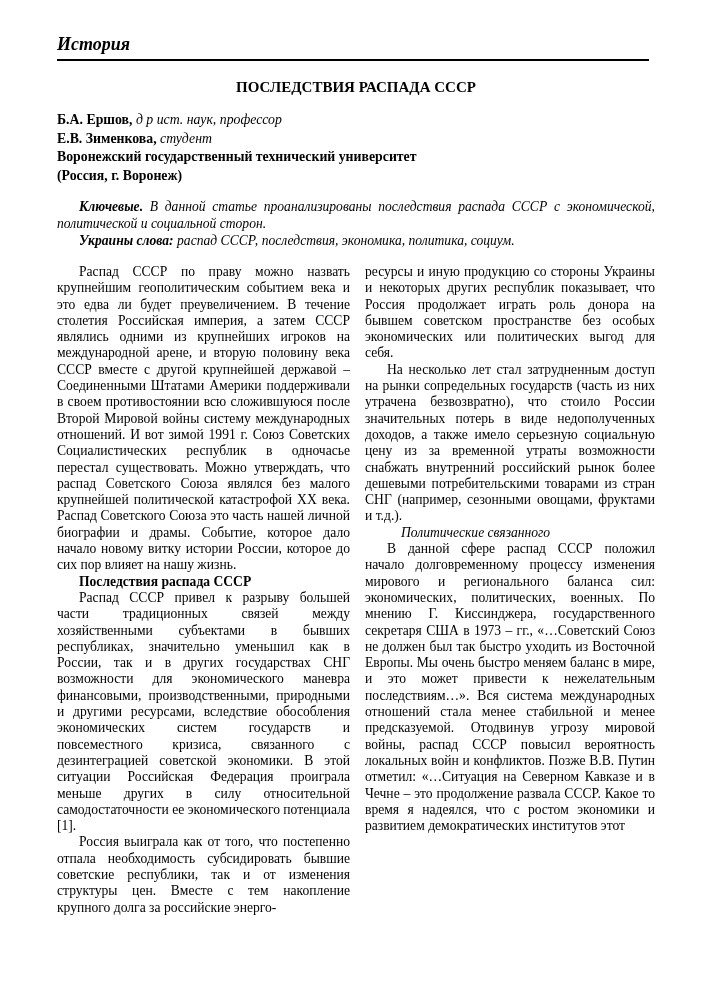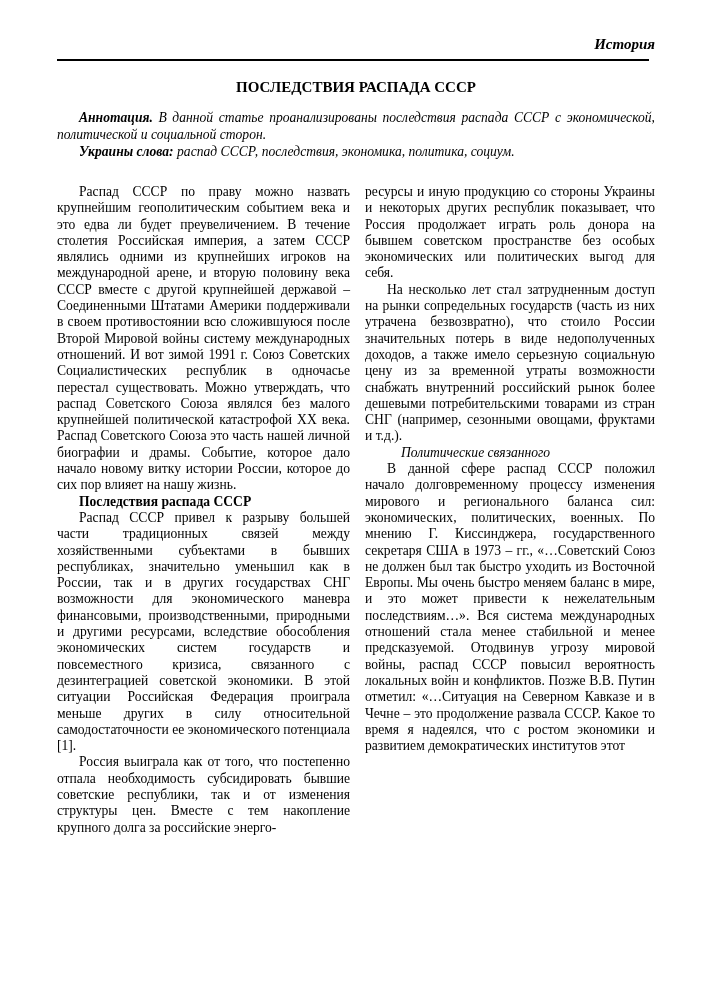--- a/index.html
+++ b/index.html
@@ -11,24 +11,24 @@
     font-family: "Liberation Serif", "DejaVu Serif", serif;
     overflow: hidden;
   }
   .page {
     box-sizing: border-box;
     width: 709px;
     height: 1003px;
     padding: 36px 54px 20px 57px;
   }
   .running-head {
-    text-align: right;
+    text-align: left;
     font-weight: bold;
     font-style: italic;
-    font-size: 15px;
+    font-size: 18px;
     line-height: 16px;
   }
   .head-rule {
     border: none;
     border-top: 2px solid #000000;
     margin: 7px 6px 0 0;
   }
   .title {
     text-align: center;
     font-weight: bold;
@@ -43,21 +43,21 @@
   .bi { font-weight: bold; font-style: italic; }
   .abstract {
     margin-top: 13px;
     font-style: italic;
     font-size: 13.6px;
     line-height: 17px;
     text-align: justify;
   }
   .abstract p { margin: 0; text-indent: 22px; }
   .columns {
-    margin-top: 24px;
+    margin-top: 15px;
     display: flex;
     gap: 15px;
   }
   .col {
     font-size: 13.6px;
     line-height: 16.3px;
     text-align: justify;
   }
   .col-left  { width: 293px; }
   .col-right { width: 290px; }
@@ -69,23 +69,29 @@
 </head>
 <body>
 
 <div class="page">
 
   <div class="running-head">История</div>
   <hr class="head-rule">
 
   <h1 class="title">ПОСЛЕДСТВИЯ РАСПАДА СССР</h1>
 
+  <div class="authors">
+    <p><span class="b">Б.А. Ершов,</span> <span class="i">д р ист. наук, профессор</span></p>
+    <p><span class="b">Е.В. Зименкова,</span> <span class="i">студент</span></p>
+    <p class="b">Воронежский государственный технический университет</p>
+    <p class="b">(Россия, г. Воронеж)</p>
+  </div>
 
   <div class="abstract">
-    <p><span class="bi">Аннотация.</span> <span>В данной статье проанализированы последствия распада СССР с экономической, политической и социальной сторон.</span></p>
+    <p><span class="bi">Ключевые.</span> <span>В данной статье проанализированы последствия распада СССР с экономической, политической и социальной сторон.</span></p>
     <p><span class="bi">Украины слова:</span> <span>распад СССР, последствия, экономика, политика, социум.</span></p>
   </div>
 
   <div class="columns">
     <div class="col col-left">
       <p class="body-p indent">Распад СССР по праву можно назвать крупнейшим геополитическим событием века и это едва ли будет преувеличением. В течение столетия Российская империя, а затем СССР являлись одними из крупнейших игроков на международной арене, и вторую половину века СССР вместе с другой крупнейшей державой – Соединенными Штатами Америки поддерживали в своем противостоянии всю сложившуюся после Второй Мировой войны систему международных отношений. И вот зимой 1991 г. Союз Советских Социалистических республик в одночасье перестал существовать. Можно утверждать, что распад Советского Союза являлся без малого крупнейшей политической катастрофой XX века. Распад Советского Союза это часть нашей личной биографии и драмы. Событие, которое дало начало новому витку истории России, которое до сих пор влияет на нашу жизнь.</p>
       <p class="body-p bold-head">Последствия распада СССР</p>
       <p class="body-p indent">Распад СССР привел к разрыву большей части традиционных связей между хозяйственными субъектами в бывших республиках, значительно уменьшил как в России, так и в других государствах СНГ возможности для экономического маневра финансовыми, производственными, природными и другими ресурсами, вследствие обособления экономических систем государств и повсеместного кризиса, связанного с дезинтеграцией советской экономики. В этой ситуации Российская Федерация проиграла меньше других в силу относительной самодостаточности ее экономического потенциала [1].</p>
       <p class="body-p indent">Россия выиграла как от того, что постепенно отпала необходимость субсидировать бывшие советские республики, так и от изменения структуры цен. Вместе с тем накопление крупного долга за российские энерго-</p>
     </div>

